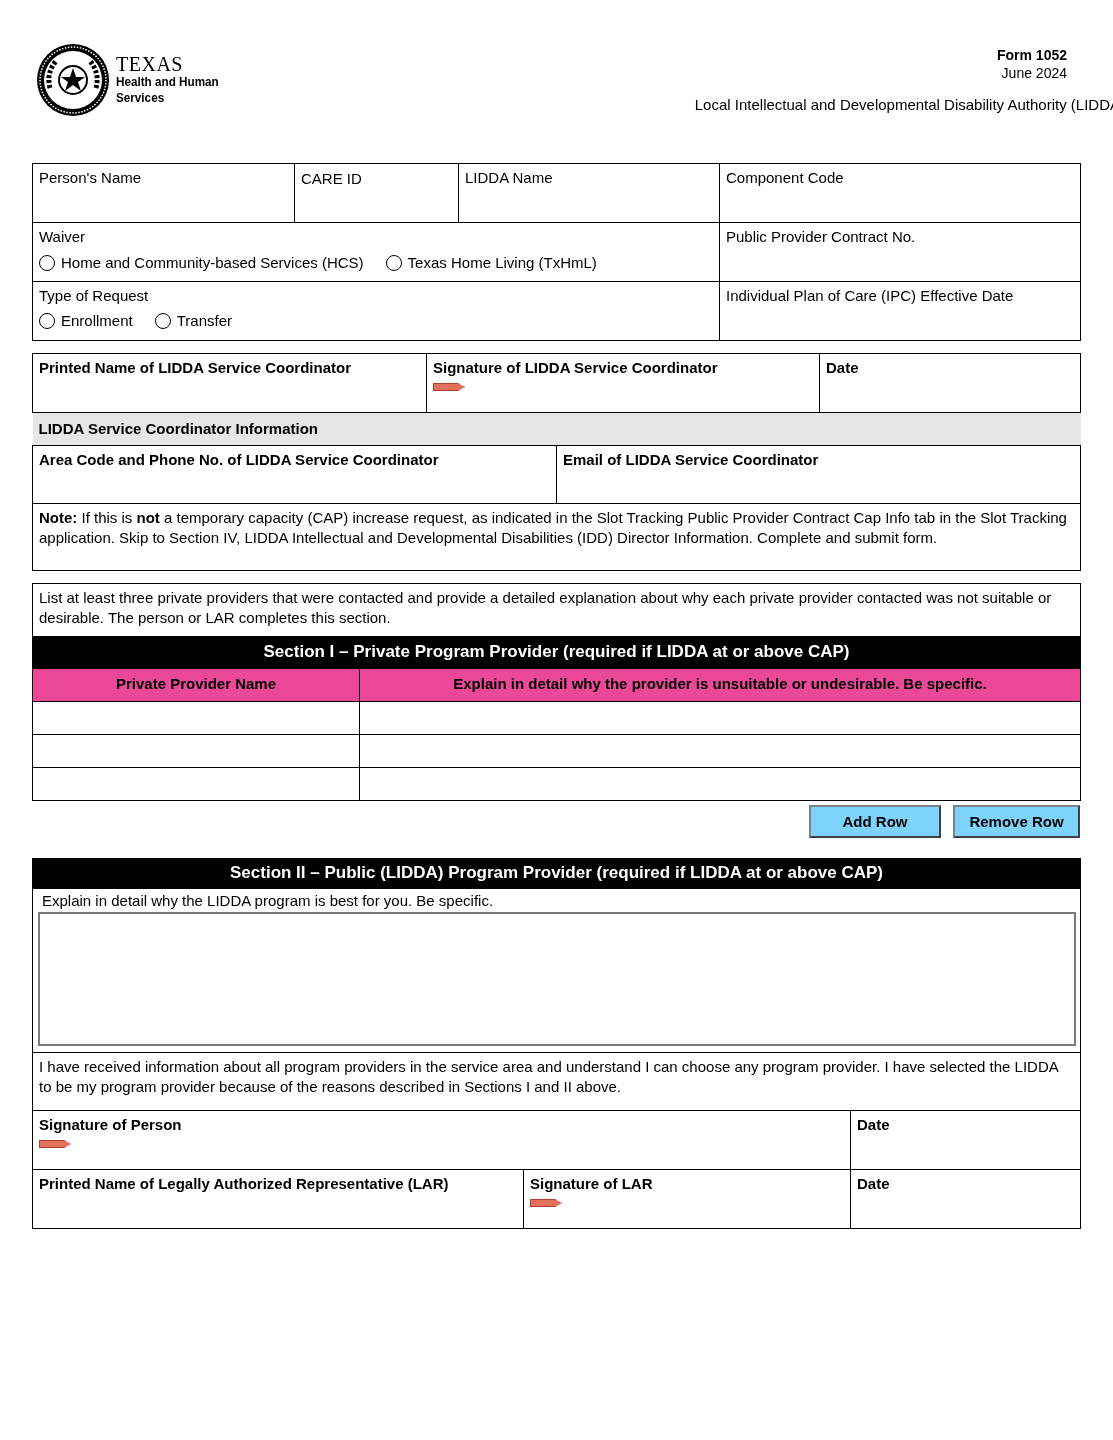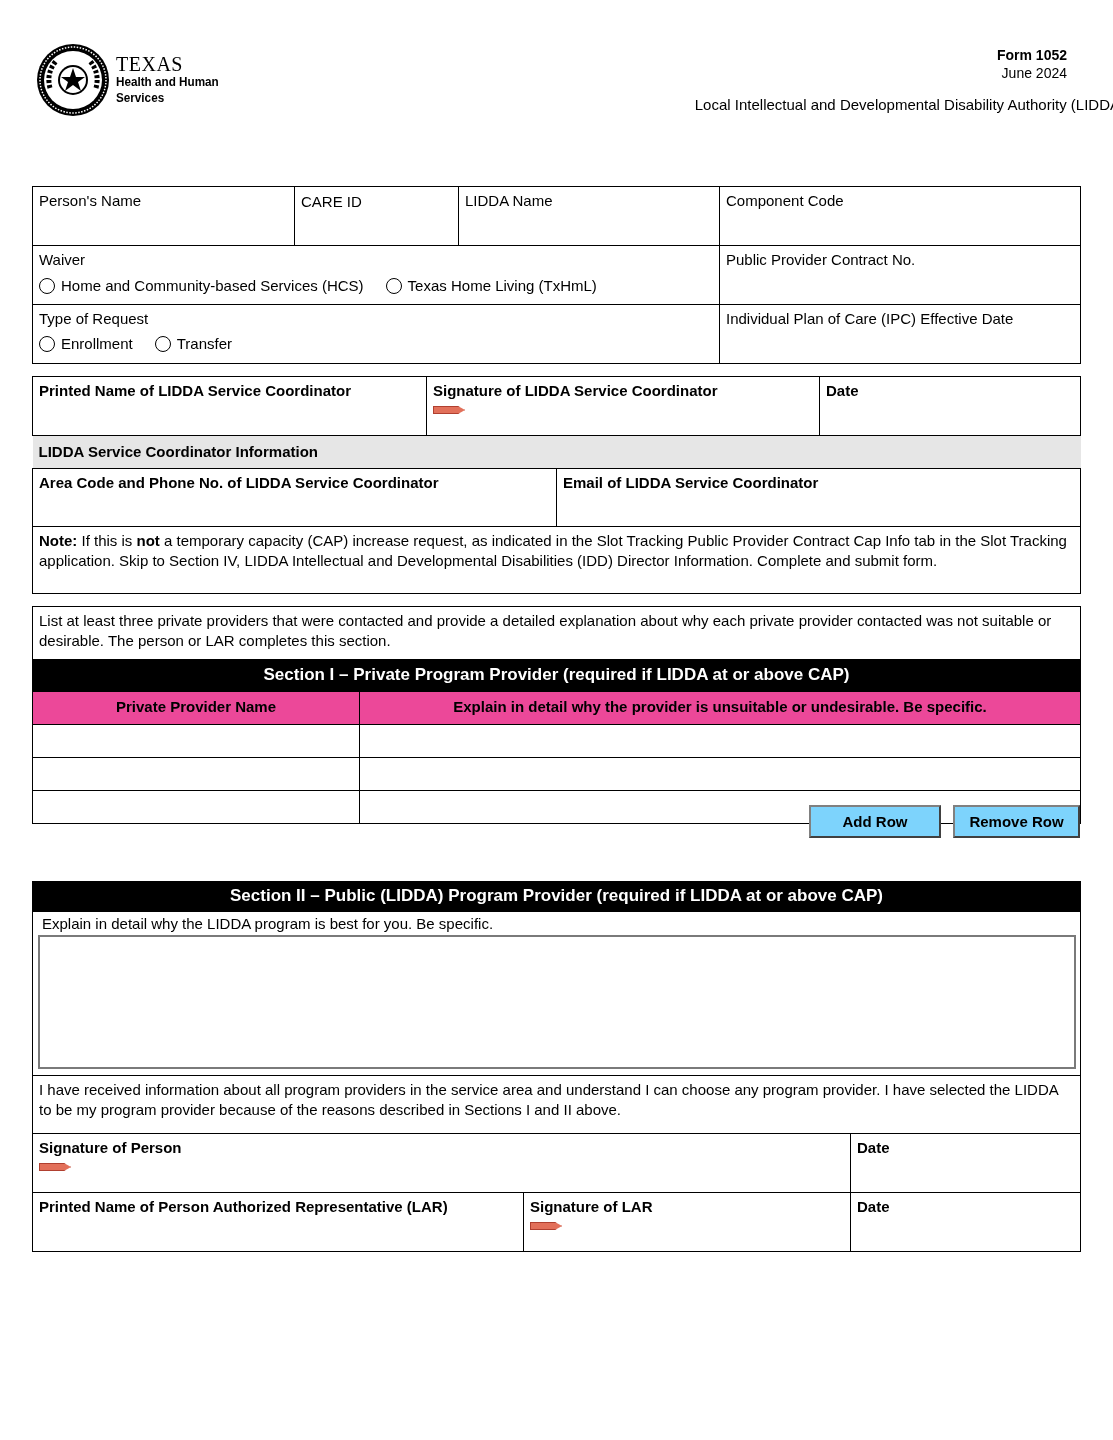--- a/index.html
+++ b/index.html
@@ -13,21 +13,21 @@
   .seal { width: 74px; height: 74px; }
   .logo-text { margin-left: 6px; line-height: 1; }
   .logo-texas { font-family: "Liberation Serif", serif; font-size: 20px; letter-spacing: 0.5px; }
   .logo-sub { font-size: 13px; font-weight: bold; line-height: 16px; transform: scaleX(0.9); transform-origin: left; }
   .form-no { right: 46px; top: 46px; text-align: right; font-size: 14px; line-height: 18px; }
   .form-no .num { font-weight: bold; }
   .titles { left: 12px; width: 1113px; top: 95px; text-align: right; }
   .subtitle { font-size: 15px; line-height: 19px; }
   .title { font-size: 19px; font-weight: bold; line-height: 23px; }
 
-  table { border-collapse: collapse; position: absolute; left: 32px; width: 1048px; table-layout: fixed; margin-top: 23px; }
+  table { border-collapse: collapse; position: absolute; left: 32px; width: 1048px; table-layout: fixed; }
   td, th { border: 1px solid #000; vertical-align: top; font-size: 15px; padding: 4px 6px; text-align: left; font-weight: normal; }
   .b { font-weight: bold; }
   .label { display: block; line-height: 19px; }
   .radio-row { display: flex; align-items: center; margin-top: 8px; }
   .radio { width: 16px; height: 16px; border: 1px solid #000; border-radius: 50%; display: inline-block; margin-right: 6px; background: #fff; }
   .radio-opt { display: inline-flex; align-items: center; margin-right: 22px; }
   .gray-head { background: #e6e6e6; border: none; }
   .sig-tag {
     display: inline-block; width: 32px; height: 8px; background: #e2705a; border: 1px solid #b04030;
     clip-path: polygon(0 0, 78% 0, 100% 50%, 78% 100%, 0 100%); position: relative; margin-top: 2px;
@@ -224,21 +224,21 @@
     <td colspan="2">
       <span class="label b">Signature of Person</span>
       <span class="sig-tag"></span>
     </td>
     <td>
           <span class="label b">Date</span>
         </td>
   </tr>
   <tr style="height:59px;">
     <td>
-          <span class="label b">Printed Name of Person Authorized Representative (LAR)</span>
+          <span class="label b">Printed Name of Legally Authorized Representative (LAR)</span>
         </td>
     <td>
       <span class="label b">Signature of LAR</span>
       <span class="sig-tag"></span>
     </td>
     <td>
           <span class="label b">Date</span>
         </td>
   </tr>
 </tbody>

